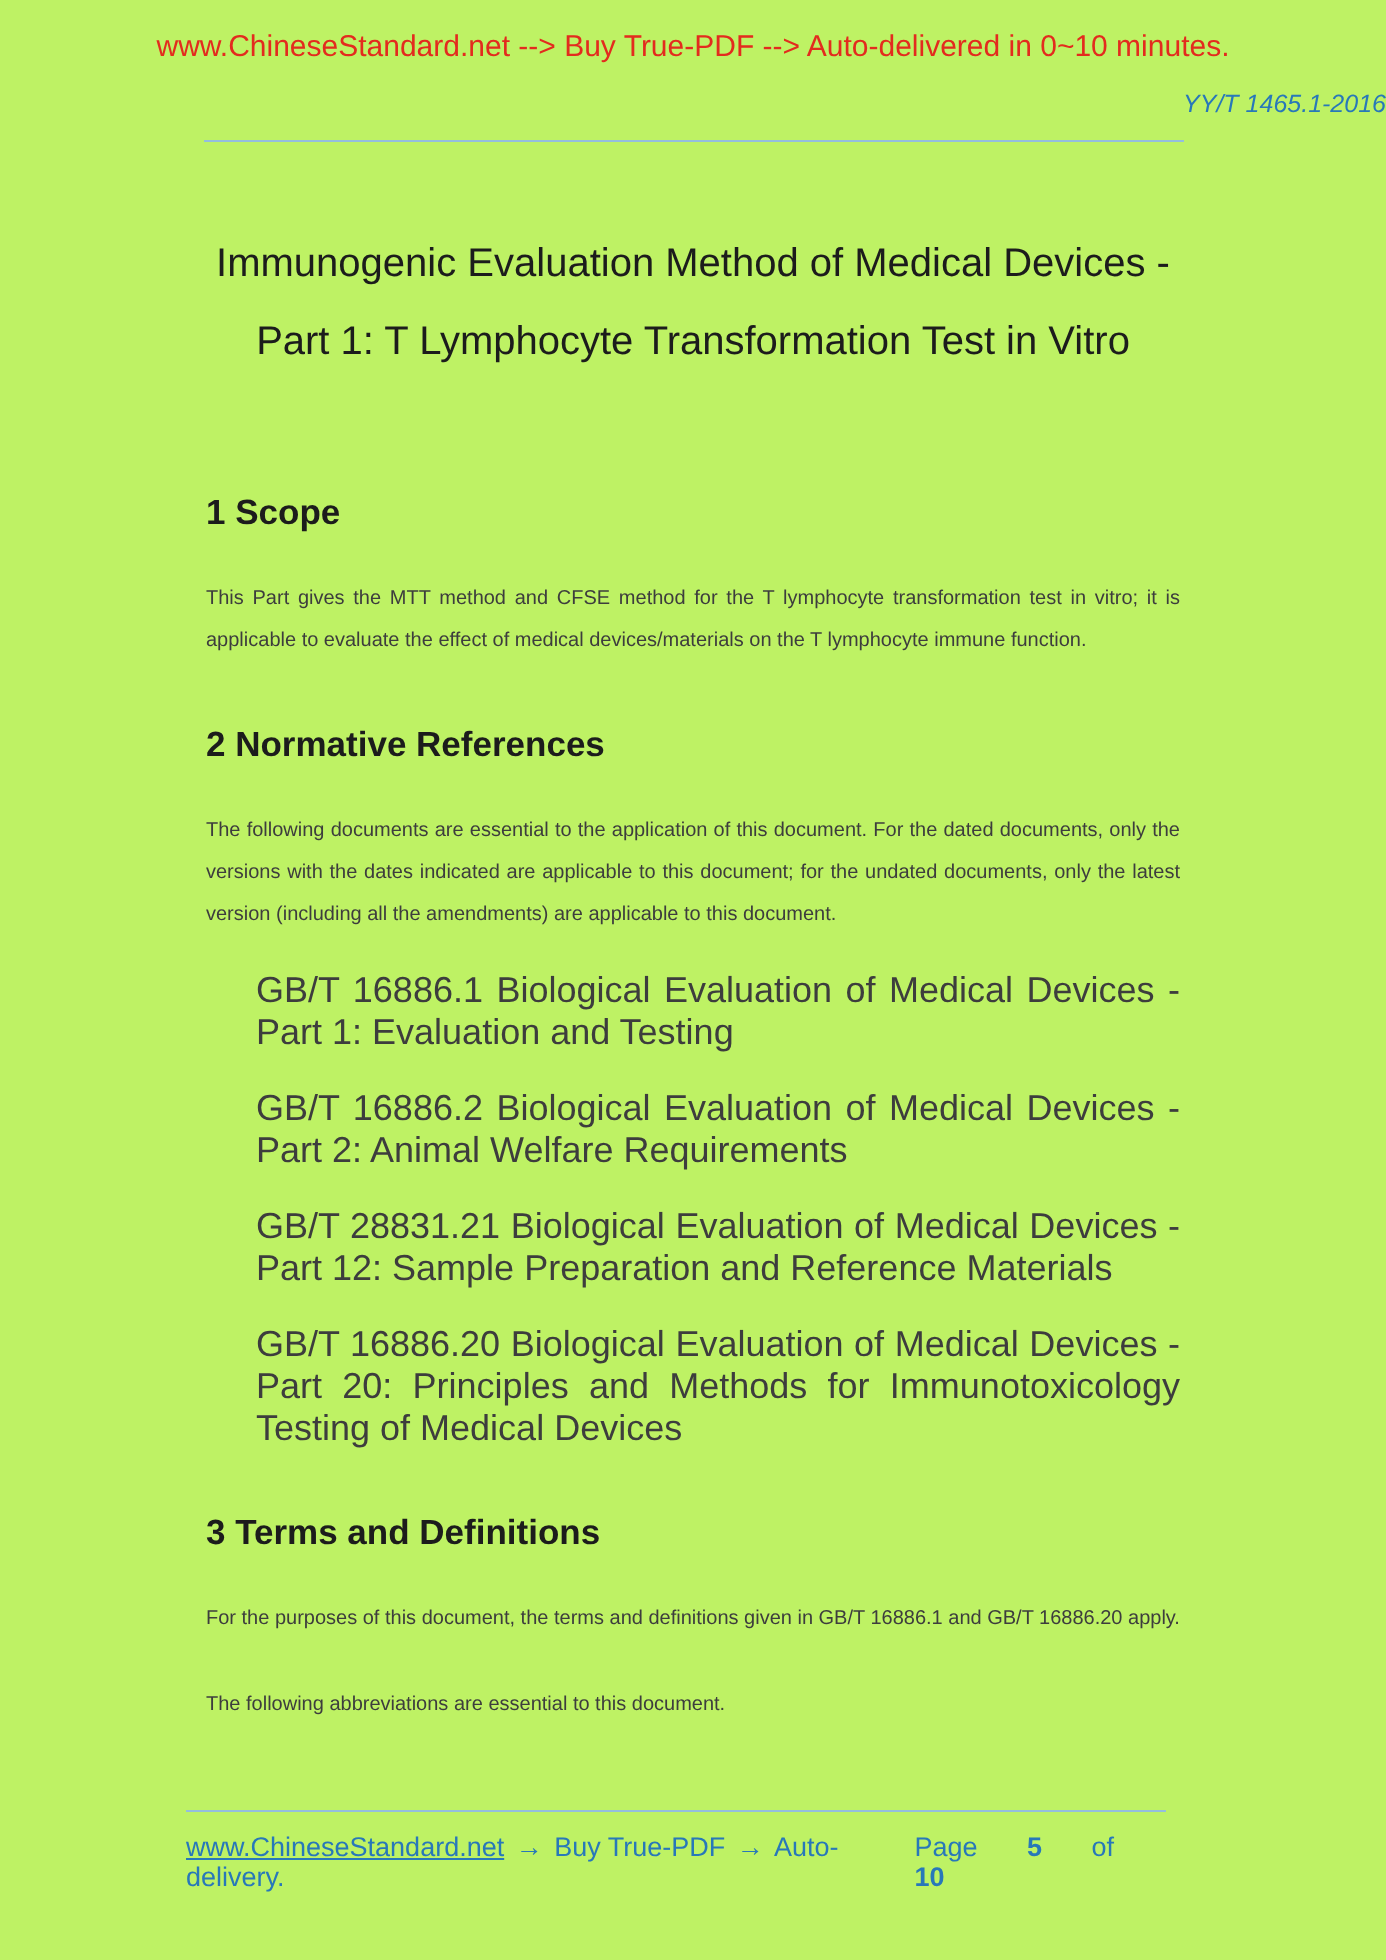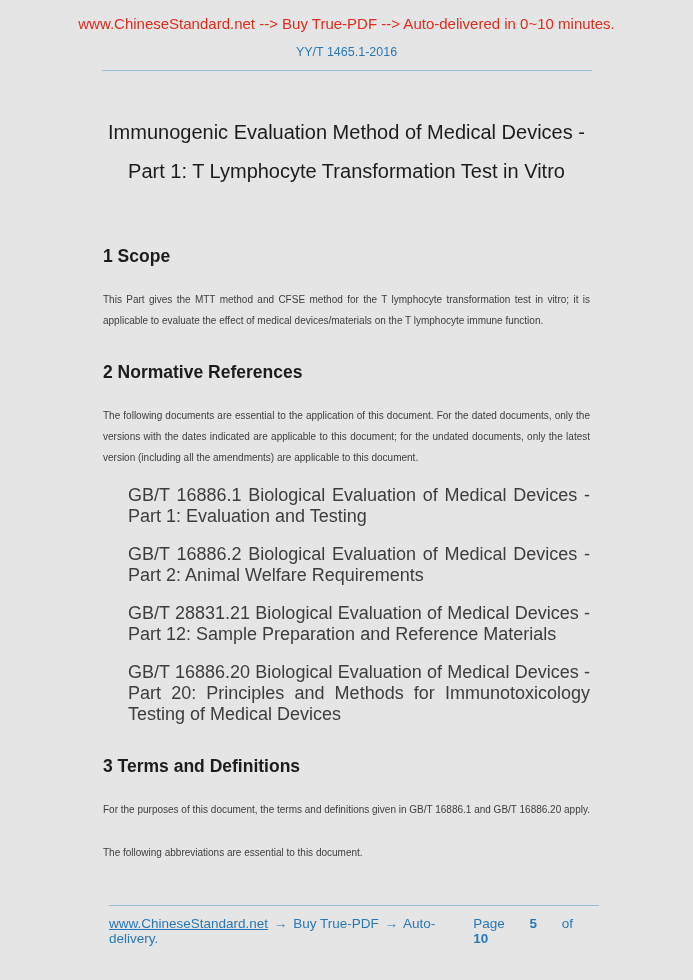--- a/index.html
+++ b/index.html
@@ -1,35 +1,36 @@
 <!DOCTYPE html>
 <html><head>
 <meta charset="utf-8">
 <style>
   html, body { margin: 0; padding: 0; background: #ffffff; }
   .page {
     position: relative;
     width: 693px;
     height: 980px;
-    background: #e5e5e5;
+    background: #bef264;
     font-family: "Liberation Sans", "DejaVu Sans", sans-serif;
     overflow: hidden;
   }
   .promo {
     padding-top: 15px;
     text-align: center;
     color: #e32b1e;
     font-size: 15px;
     line-height: 1.2;
   }
   .doc-number {
     margin-top: 12px;
-    text-align: center;
+    text-align: right;
     color: #2878b9;
     font-size: 12.5px;
+    font-style: italic;
   }
   .header-rule {
     margin: 11px auto 0 auto;
     width: 490px;
     border-top: 1px solid #94bedd;
     height: 0;
   }
   .content {
     margin: 0 103px;
     width: 487px;
@@ -60,21 +61,21 @@
   }
   .ref {
     margin: 17px 0 0 25px;
     font-size: 18px;
     line-height: 21px;
     text-align: justify;
     text-justify: inter-word;
   }
   .footer {
     position: absolute;
-    left: 109px;
+    left: 93px;
     top: 905px;
     width: 490px;
     border-top: 1px solid #94bedd;
     padding-top: 10px;
     display: flex;
     justify-content: space-between;
     align-items: baseline;
     color: #2878b9;
     font-size: 13.5px;
   }

